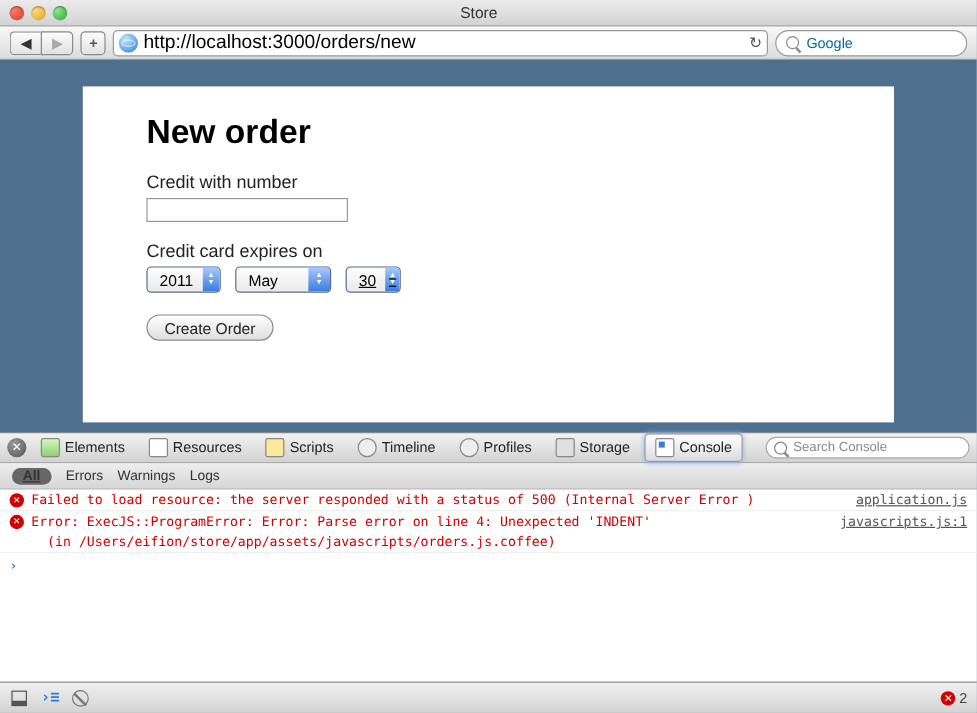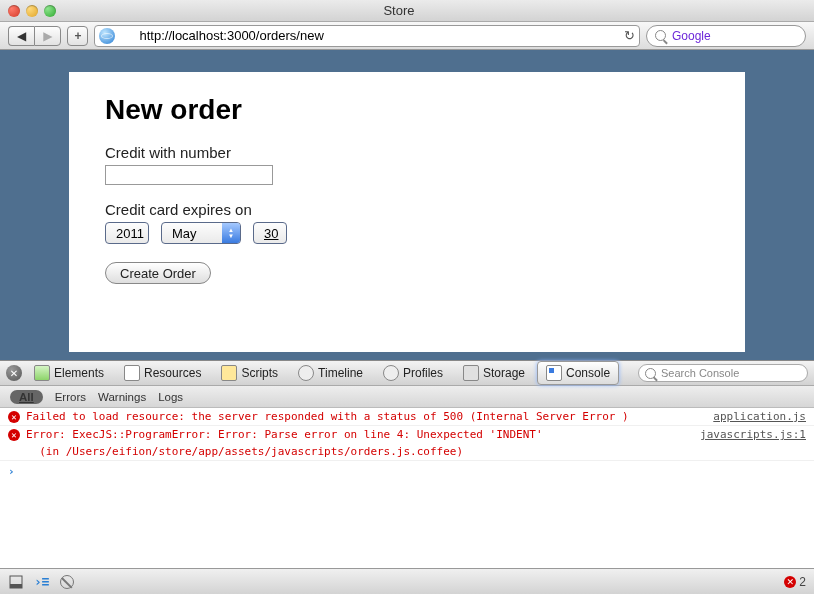--- a/index.html
+++ b/index.html
@@ -17,39 +17,39 @@
 
 .toolbar { height: 28px; background: linear-gradient(#f8f8f8, #dcdcdc); border-bottom: 1px solid #999; display: flex; align-items: center; padding: 0 8px; gap: 6px; }
 .nav-group { display: flex; }
 .tb-btn { height: 20px; background: linear-gradient(#fdfdfd, #e2e2e2); border: 1px solid #8a8a8a; display: flex; align-items: center; justify-content: center; font-size: 12px; color: #333; padding: 0 8px; }
 .nav-back { border-radius: 4px 0 0 4px; border-right: none; }
 .nav-fwd { border-radius: 0 4px 4px 0; color: #aaa; }
 .tb-round { border-radius: 4px; padding: 0 6px; font-weight: bold; color: #555; }
 .urlbar { flex: 1; display: flex; align-items: center; height: 22px; background: #fff; border: 1px solid #999; border-radius: 4px; padding: 0 4px; gap: 4px; }
 .url-globe { width: 16px; height: 16px; border-radius: 50%; background: radial-gradient(circle at 35% 30%, #bfe6ff, #2a7fd4); position: relative; }
 .url-globe::after { content:""; position:absolute; width:10px; height:4px; border:1px solid rgba(255,255,255,.6); border-radius:50%; top:5px; left:2px; }
-.url-text { flex: 1; font-size: 13px; color: #000; margin-left: 20px; }
+.url-text { flex: 1; font-size: 16px; color: #000; }
 .url-reload { font-size: 13px; color: #555; }
-.searchbox { width: 160px; height: 22px; background: #fff; border: 1px solid #999; border-radius: 11px; display: flex; align-items: center; padding: 0 8px; gap: 6px; color: #6d28d9; }
+.searchbox { width: 160px; height: 22px; background: #fff; border: 1px solid #999; border-radius: 11px; display: flex; align-items: center; padding: 0 8px; gap: 6px; color: #0369a1; }
 .mag { width: 11px; height: 11px; border: 1.5px solid #888; border-radius: 50%; position: relative; }
 .mag::after { content:""; position:absolute; width:5px; height:1.5px; background:#888; transform:rotate(45deg); bottom:-2px; right:-3px; }
 
 
 .viewport { height: 310px; background: #4f6f8f; display: flex; justify-content: center; padding-top: 22px; }
-.page { width: 676px; height: 280px; background: #fff; padding: 22px 36px; font-family: Verdana, Arial, sans-serif; }
+.page { width: 676px; height: 280px; background: #fff; padding: 22px 53px; font-family: Verdana, Arial, sans-serif; }
 .page h1 { font-size: 28px; font-weight: bold; color: #000; margin-bottom: 18px; }
 .field-label { font-size: 15px; color: #222; margin-bottom: 4px; }
 .text-input { width: 168px; height: 20px; border: 1px solid #999; background: #fff; margin-bottom: 16px; }
 .selects-row { display: flex; gap: 12px; margin-bottom: 18px; }
 .aqua-select { display: flex; align-items: center; height: 22px; border: 1px solid #5a6a8a; border-radius: 4px; overflow: hidden; background: linear-gradient(#fdfdfd, #eaeaea); font-size: 13px; }
 .aqua-select .val { padding: 0 8px 0 10px; color: #000; }
 .aqua-select .arrows { width: 18px; height: 100%; background: linear-gradient(#a5c9ff, #3a7be0); color: #fff; display: flex; flex-direction: column; align-items: center; justify-content: center; font-size: 6px; line-height: 6px; }
-.sel-year { width: 44px; }
+.sel-year { width: 62px; }
 .sel-month .val { width: 60px; }
-.sel-day { width: 34px; text-decoration: underline; }
+.sel-day { width: 46px; text-decoration: underline; }
 .aqua-button { display: inline-flex; align-items: center; height: 22px; padding: 0 14px; border: 1px solid #888; border-radius: 11px; background: linear-gradient(#ffffff, #dedede); font-size: 13px; color: #222; margin-bottom: 14px; }
 .back-link { font-size: 15px; color: #1b37d6; text-decoration: underline; }
 
 
 .dt-toolbar { height: 26px; background: linear-gradient(#f3f3f3, #d2d2d2); border-top: 1px solid #888; border-bottom: 1px solid #aaa; display: flex; align-items: center; padding: 0 6px; gap: 4px; }
 .dt-close { width:16px; height:16px; border-radius:50%; background: radial-gradient(circle at 35% 30%, #999, #555); color:#fff; display:flex; align-items:center; justify-content:center; font-size:10px; }
 .dt-tab { display:flex; align-items:center; gap:4px; padding: 3px 8px; font-size: 12px; color: #222; border-radius: 4px; }
 .dt-tab.active { background: linear-gradient(#fff, #dcdcdc); border:1px solid #999; box-shadow: 0 0 4px #8ab4ff; justify-content: flex-end; }
 .dt-icon { width:16px; height:16px; border:1px solid #888; border-radius:2px; position: relative; }
 .ico-elements { background: linear-gradient(#d5f5c5, #8dd46a); }

